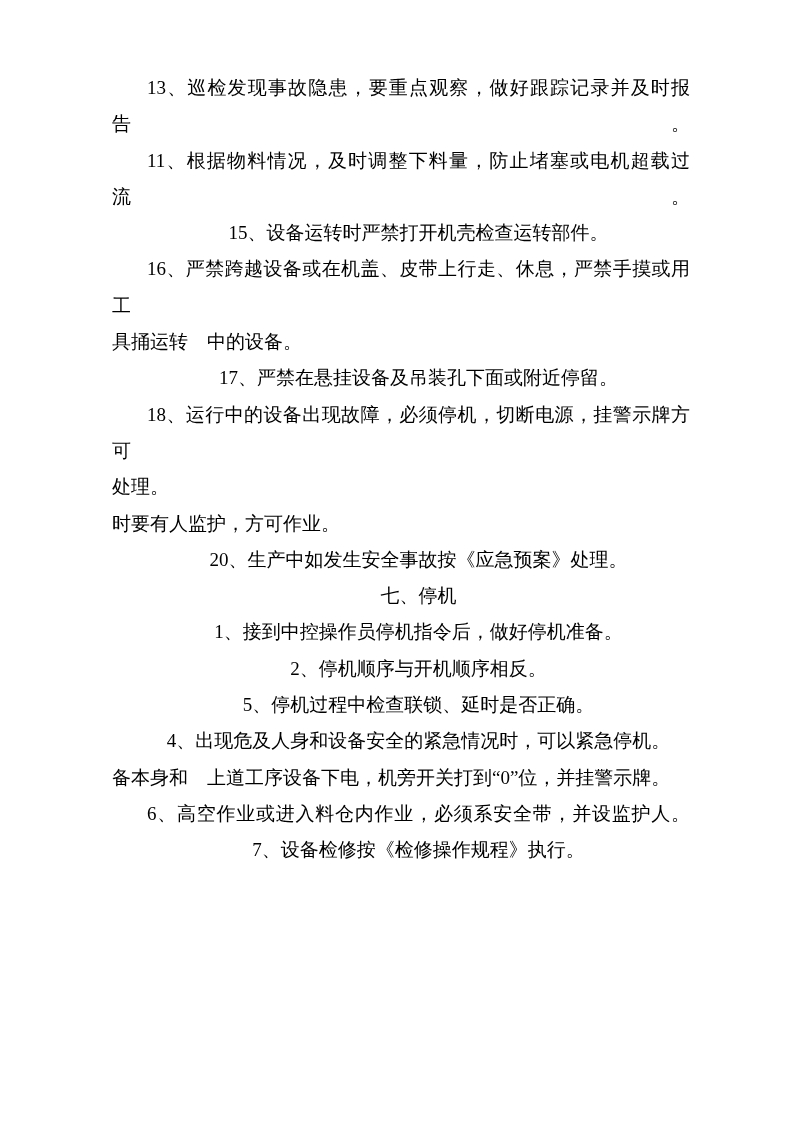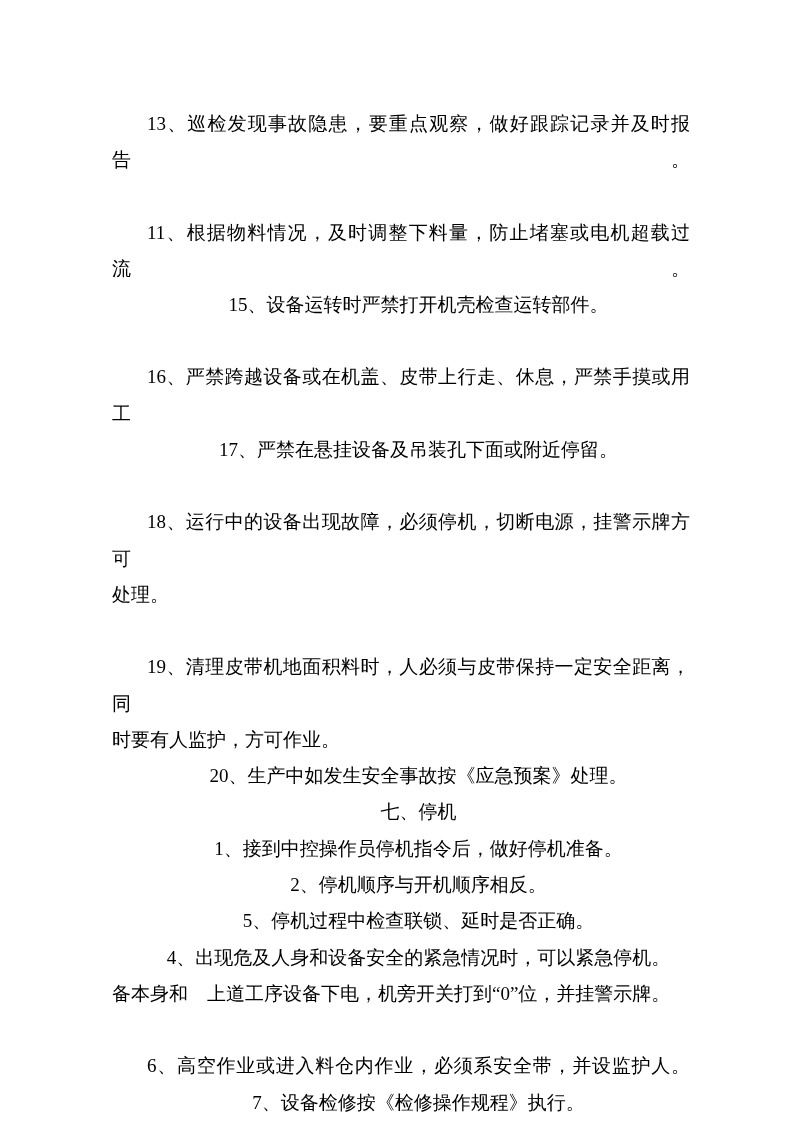--- a/index.html
+++ b/index.html
@@ -25,35 +25,34 @@
     white-space: nowrap;
   }
   .line.indent {
     text-indent: 35px;
     text-align: center;
   }
   .line.fill {
     white-space: normal;
     text-align: justify;
     text-align-last: justify;
-    margin-top: 36px;
   }
 </style>
 </head>
 <body>
 
 <div class="page">
   <div class="line indent fill">13、巡检发现事故隐患，要重点观察，做好跟踪记录并及时报告。</div>
   <div class="line indent fill">11、根据物料情况，及时调整下料量，防止堵塞或电机超载过流。</div>
   <div class="line indent">15、设备运转时严禁打开机壳检查运转部件。</div>
   <div class="line indent fill">16、严禁跨越设备或在机盖、皮带上行走、休息，严禁手摸或用工</div>
+  <div class="line">具捅运转　中的设备。</div>
   <div class="line indent">17、严禁在悬挂设备及吊装孔下面或附近停留。</div>
   <div class="line indent fill">18、运行中的设备出现故障，必须停机，切断电源，挂警示牌方可</div>
   <div class="line">处理。</div>
-  <div class="line indent fill">19、清理皮带机地面积料时，人必须与皮带保持一定安全距离，同</div>
   <div class="line">时要有人监护，方可作业。</div>
   <div class="line indent">20、生产中如发生安全事故按《应急预案》处理。</div>
   <div class="line indent">七、停机</div>
   <div class="line indent">1、接到中控操作员停机指令后，做好停机准备。</div>
   <div class="line indent">2、停机顺序与开机顺序相反。</div>
   <div class="line indent">5、停机过程中检查联锁、延时是否正确。</div>
   <div class="line indent">4、出现危及人身和设备安全的紧急情况时，可以紧急停机。</div>
   <div class="line">备本身和　上道工序设备下电，机旁开关打到“0”位，并挂警示牌。</div>
   <div class="line indent fill">6、高空作业或进入料仓内作业，必须系安全带，并设监护人。</div>
   <div class="line indent">7、设备检修按《检修操作规程》执行。</div>

